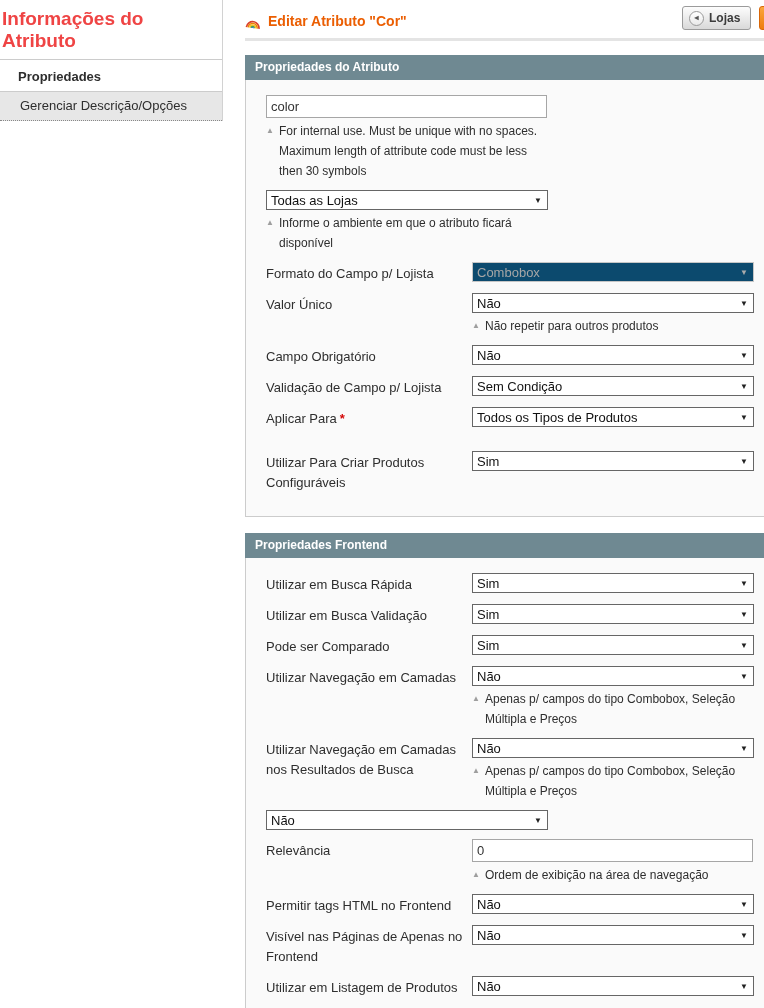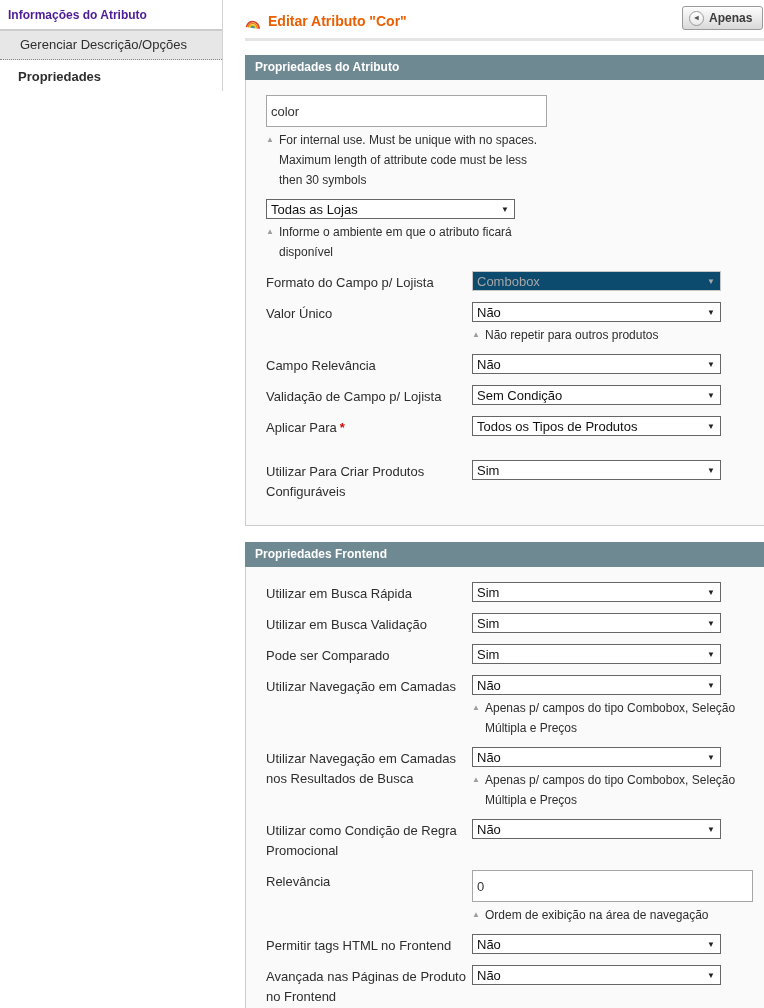--- a/index.html
+++ b/index.html
@@ -3,22 +3,22 @@
 <meta charset="utf-8">
 <style>
   * { margin:0; padding:0; box-sizing:content-box; }
   html,body { width:764px; height:1008px; overflow:hidden; background:#fff;
               font-family:"Liberation Sans", sans-serif; }
   .layout { display:flex; width:764px; }
 
   
   .sidebar { width:223px; flex:0 0 223px; }
   .sidebar-inner { border-right:1px solid #d2d2d2; }
-  .sidebar-title { font-size:12px; font-weight:bold; color:#4c1d95;
-                   padding:8px 4px 7px 8px; border-bottom:1px solid #ccc; }
+  .sidebar-title { font-size:19px; font-weight:bold; color:#ef4444;
+                   padding:8px 4px 7px 2px; border-bottom:1px solid #ccc; }
   .side-tab { font-size:13px; color:#2e2e2e; padding:6px 6px 7px 20px;
               background:#e7e7e7; border-top:1px solid #ccc;
               border-bottom:1px dotted #888; cursor:pointer; }
   .side-tab.active { background:#fff; font-weight:bold; border-top:none;
                      border-bottom:none; padding:9px 6px 7px 18px; }
 
   
   .main { flex:1; padding-left:22px; position:relative; }
   .content-header { display:flex; align-items:center; padding-top:9px; height:24px; }
   .page-title { font-size:14px; font-weight:bold; color:#eb5e02; margin-left:6px; white-space:nowrap; }
@@ -40,43 +40,43 @@
                   padding:5px 10px 6px; }
   .section-body { border:1px solid #ccc; border-top:none; background:#fafafa;
                   padding:15px 0 14px 20px; }
 
   .field-row { display:flex; margin-bottom:9px; }
   .field-row.extra-gap { margin-top:22px; }
   .field-label { flex:0 0 206px; font-size:13px; color:#2e2e2e; line-height:20px; padding-top:2px; }
   .req { color:#d40707; font-weight:bold; margin-left:3px; }
   .field-value { width:285px; }
 
-  .txt { box-sizing:border-box; width:281px; height:32px; border:1px solid #a6a6a6;
+  .txt { box-sizing:border-box; width:281px; height:23px; border:1px solid #a6a6a6;
          padding:0 4px; font:13px "Liberation Sans", sans-serif; color:#333; background:#fff; }
-  .sel { box-sizing:border-box; width:249px; height:20px; border:1px solid #666; background:#fff;
+  .sel { box-sizing:border-box; width:282px; height:20px; border:1px solid #666; background:#fff;
          position:relative; padding:2px 0 0 4px; font-size:13px; color:#111; cursor:pointer; }
   .sel-arrow { position:absolute; right:5px; top:5px; font-size:8px; color:#222; }
   .sel.disabled { border-color:#c6c6c6; color:#a6a6a6; background:#0c4a6e; cursor:default; }
   .sel.disabled .sel-arrow { color:#ababab; }
 
   .hint { position:relative; padding-left:13px; font-size:12px; line-height:20px;
           color:#2e2e2e; margin-top:3px; }
   .tri { position:absolute; left:0; top:6px; font-size:8px; color:#9e9e9e; line-height:8px; }
 </style>
 </head>
 <body>
 
 <div class="layout">
 
   <div class="sidebar">
     <div class="sidebar-inner">
       <div class="sidebar-title">Informações do Atributo</div>
       <div>
+          <div class="side-tab active">Propriedades</div>
           <div class="side-tab">Gerenciar Descrição/Opções</div>
-          <div class="side-tab active">Propriedades</div>
         </div>
     </div>
   </div>
 
   <div class="main">
     <div class="content-header">
       <svg width="17" height="17" viewBox="0 0 17 17">
         <g fill="none" transform="rotate(8 8 9)">
           <path d="M2.2 15 A 6.3 6.3 0 0 1 14.8 15" stroke="#d9412b" stroke-width="1.7"></path>
           <path d="M4.0 15 A 4.5 4.5 0 0 1 13.0 15" stroke="#f08200" stroke-width="1.6"></path>
@@ -84,21 +84,21 @@
           <path d="M6.9 15 A 1.6 1.6 0 0 1 10.1 15" stroke="#4c9f38" stroke-width="1.4"></path>
           <path d="M7.8 15 A 0.7 0.7 0 0 1 9.2 15" stroke="#3b7bd4" stroke-width="1.2"></path>
         </g>
       </svg>
       <h2 class="page-title">Editar Atributo "Cor"</h2>
     </div>
 
     <div class="header-buttons">
       <button class="btn">
         <span class="circ">◂</span>
-        <span>Apenas</span>
+        <span>Lojas</span>
       </button>
       <button class="btn btn-primary">
         
       </button>
     </div>
 
     <div class="main-divider"></div>
 
     <div>
         <div class="section">
@@ -120,21 +120,21 @@
               </div>
             </div>
             <div class="field-row">
               <div class="field-label">Valor Único</div>
               <div class="field-value">
                 <div class="sel"><span class="sel-text">Não</span><span class="sel-arrow">▼</span></div>
                 <div class="hint"><span class="tri">▲</span><span>Não repetir para outros produtos</span></div>
               </div>
             </div>
             <div class="field-row">
-              <div class="field-label">Campo Relevância</div>
+              <div class="field-label">Campo Obrigatório</div>
               <div class="field-value">
                 <div class="sel"><span class="sel-text">Não</span><span class="sel-arrow">▼</span></div>
               </div>
             </div>
             <div class="field-row">
               <div class="field-label">Validação de Campo p/ Lojista</div>
               <div class="field-value">
                 <div class="sel"><span class="sel-text">Sem Condição</span><span class="sel-arrow">▼</span></div>
               </div>
             </div>
@@ -181,37 +181,36 @@
               </div>
             </div>
             <div class="field-row">
               <div class="field-label">Utilizar Navegação em Camadas nos Resultados de Busca</div>
               <div class="field-value">
                 <div class="sel"><span class="sel-text">Não</span><span class="sel-arrow">▼</span></div>
                 <div class="hint"><span class="tri">▲</span><span>Apenas p/ campos do tipo Combobox, Seleção Múltipla e Preços</span></div>
               </div>
             </div>
             <div class="field-row">
-              <div class="field-label">Utilizar como Condição de Regra Promocional</div>
               <div class="field-value">
                 <div class="sel"><span class="sel-text">Não</span><span class="sel-arrow">▼</span></div>
               </div>
             </div>
             <div class="field-row">
               <div class="field-label">Relevância</div>
               <div class="field-value"><input class="txt" type="text" value="0" style=""><div class="hint"><span class="tri">▲</span><span>Ordem de exibição na área de navegação</span></div></div>
             </div>
             <div class="field-row">
               <div class="field-label">Permitir tags HTML no Frontend</div>
               <div class="field-value">
                 <div class="sel"><span class="sel-text">Não</span><span class="sel-arrow">▼</span></div>
               </div>
             </div>
             <div class="field-row">
-              <div class="field-label">Avançada nas Páginas de Produto no Frontend</div>
+              <div class="field-label">Visível nas Páginas de Apenas no Frontend</div>
               <div class="field-value">
                 <div class="sel"><span class="sel-text">Não</span><span class="sel-arrow">▼</span></div>
               </div>
             </div>
             <div class="field-row">
               <div class="field-label">Utilizar em Listagem de Produtos</div>
               <div class="field-value">
                 <div class="sel"><span class="sel-text">Não</span><span class="sel-arrow">▼</span></div>
               </div>
             </div>

